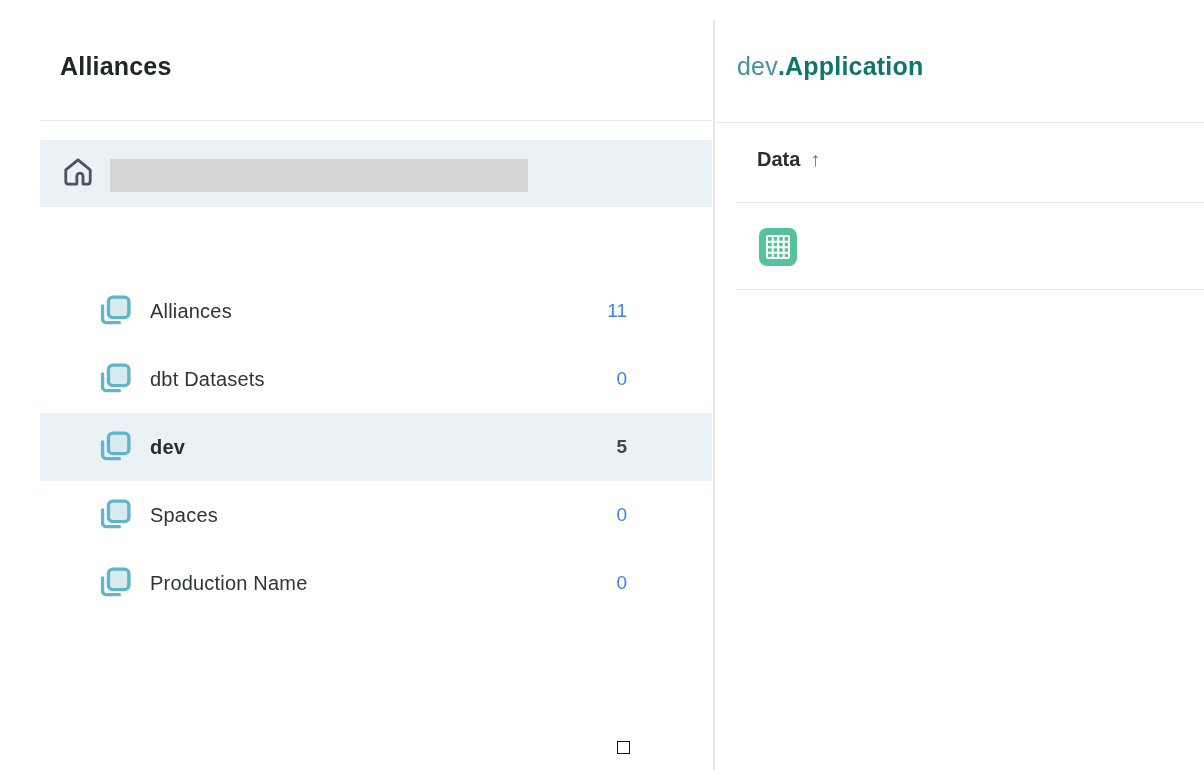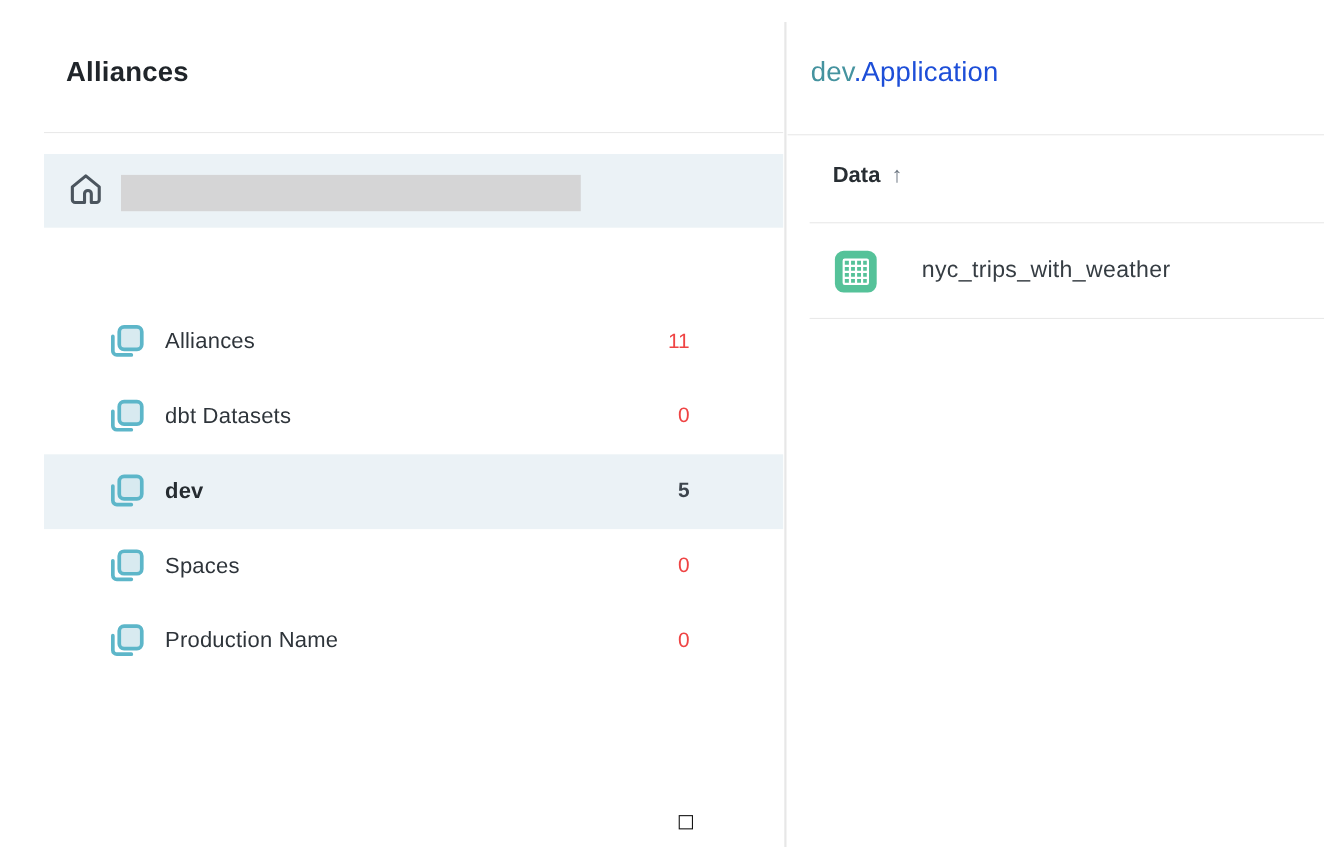--- a/index.html
+++ b/index.html
@@ -23,35 +23,35 @@
   .chev { position:absolute; left:10px; top:7px; width:22px; height:22px; cursor:pointer; }
   .spaces-label { position:absolute; left:60px; top:4px; font-size:20px; color:#3b434a; }
   .plus-btn { position:absolute; right:25px; top:0px; width:35px; height:35px; cursor:pointer; }
 
   .space-list { position:absolute; left:40px; top:277px; width:672px; }
   .space-item { position:relative; width:672px; height:68px; cursor:pointer; }
   .space-item .icon-space { position:absolute; left:56px; top:15px; width:38px; height:38px; }
   .item-label { position:absolute; left:110px; top:50%; transform:translateY(-50%);
                 font-size:20px; color:#2e343a; letter-spacing:.2px; white-space:nowrap; }
   .item-count { position:absolute; right:85px; top:50%; transform:translateY(-50%);
-                font-size:19px; color:#ef4444; }
+                font-size:19px; color:#3b82f6; }
   .space-item.selected { background:#ebf2f6; }
   .space-item.selected .item-label { font-weight:700; color:#262c31; }
   .space-item.selected .item-count { font-weight:700; color:#3d454d; }
 
   .tiny-square { position:absolute; left:617px; top:741px; width:13px; height:13px;
                  border:1.5px solid #141414; background:#ffffff; }
 
   .vdiv { position:absolute; left:713px; top:20px; width:2px; height:750px; background:#e7e7e7; }
 
   
   .main { position:absolute; left:716px; top:0; width:488px; height:770px; }
   .main-title { position:absolute; left:21px; top:52px; font-size:25px; letter-spacing:.2px; white-space:nowrap; }
   .t-space { color:#45939f; font-weight:400; cursor:pointer; }
-  .t-rest  { color:#1d4ed8; font-weight:400; }
+  .t-rest  { color:#0f766e; font-weight:700; }
   #main-title-divider { left:0; top:122px; width:488px; }
   .col-header { position:absolute; left:41px; top:148px; height:30px; cursor:pointer; white-space:nowrap; }
   .col-label { font-size:20px; font-weight:700; color:#282e33; }
   .sort-glyph { font-size:20px; color:#6b7580; margin-left:10px; font-weight:400; }
   #name-divider { left:20px; top:202px; width:468px; }
   .table-row { position:absolute; left:20px; top:203px; width:468px; height:86px; cursor:pointer; }
   .table-row .icon-table { position:absolute; left:22px; top:24px; width:40px; height:40px; }
   .row-label { position:absolute; left:102px; top:50%; transform:translateY(-50%);
                font-size:21px; color:#363d43; letter-spacing:.3px; white-space:nowrap; }
   #row-divider { left:20px; top:289px; width:468px; }
@@ -156,18 +156,17 @@
       <span class="icon-table">
         <svg viewBox="0 0 40 40" width="40" height="40">
           <rect x="1" y="1" width="38" height="38" rx="8" fill="#55c299"></rect>
           <g stroke="#ffffff" stroke-width="2" fill="none">
             <rect x="9" y="9" width="22" height="22" rx="1"></rect>
             <path d="M14.7 9 V31 M20.2 9 V31 M25.7 9 V31"></path>
             <path d="M9 14.7 H31 M9 20.2 H31 M9 25.7 H31"></path>
           </g>
         </svg>
       </span>
-      <span class="row-label">nyc_trips_with_weather</span>
     </div>
     <div class="hdiv" id="row-divider"></div>
   </main>
 
 </div>
 
 </body></html>

